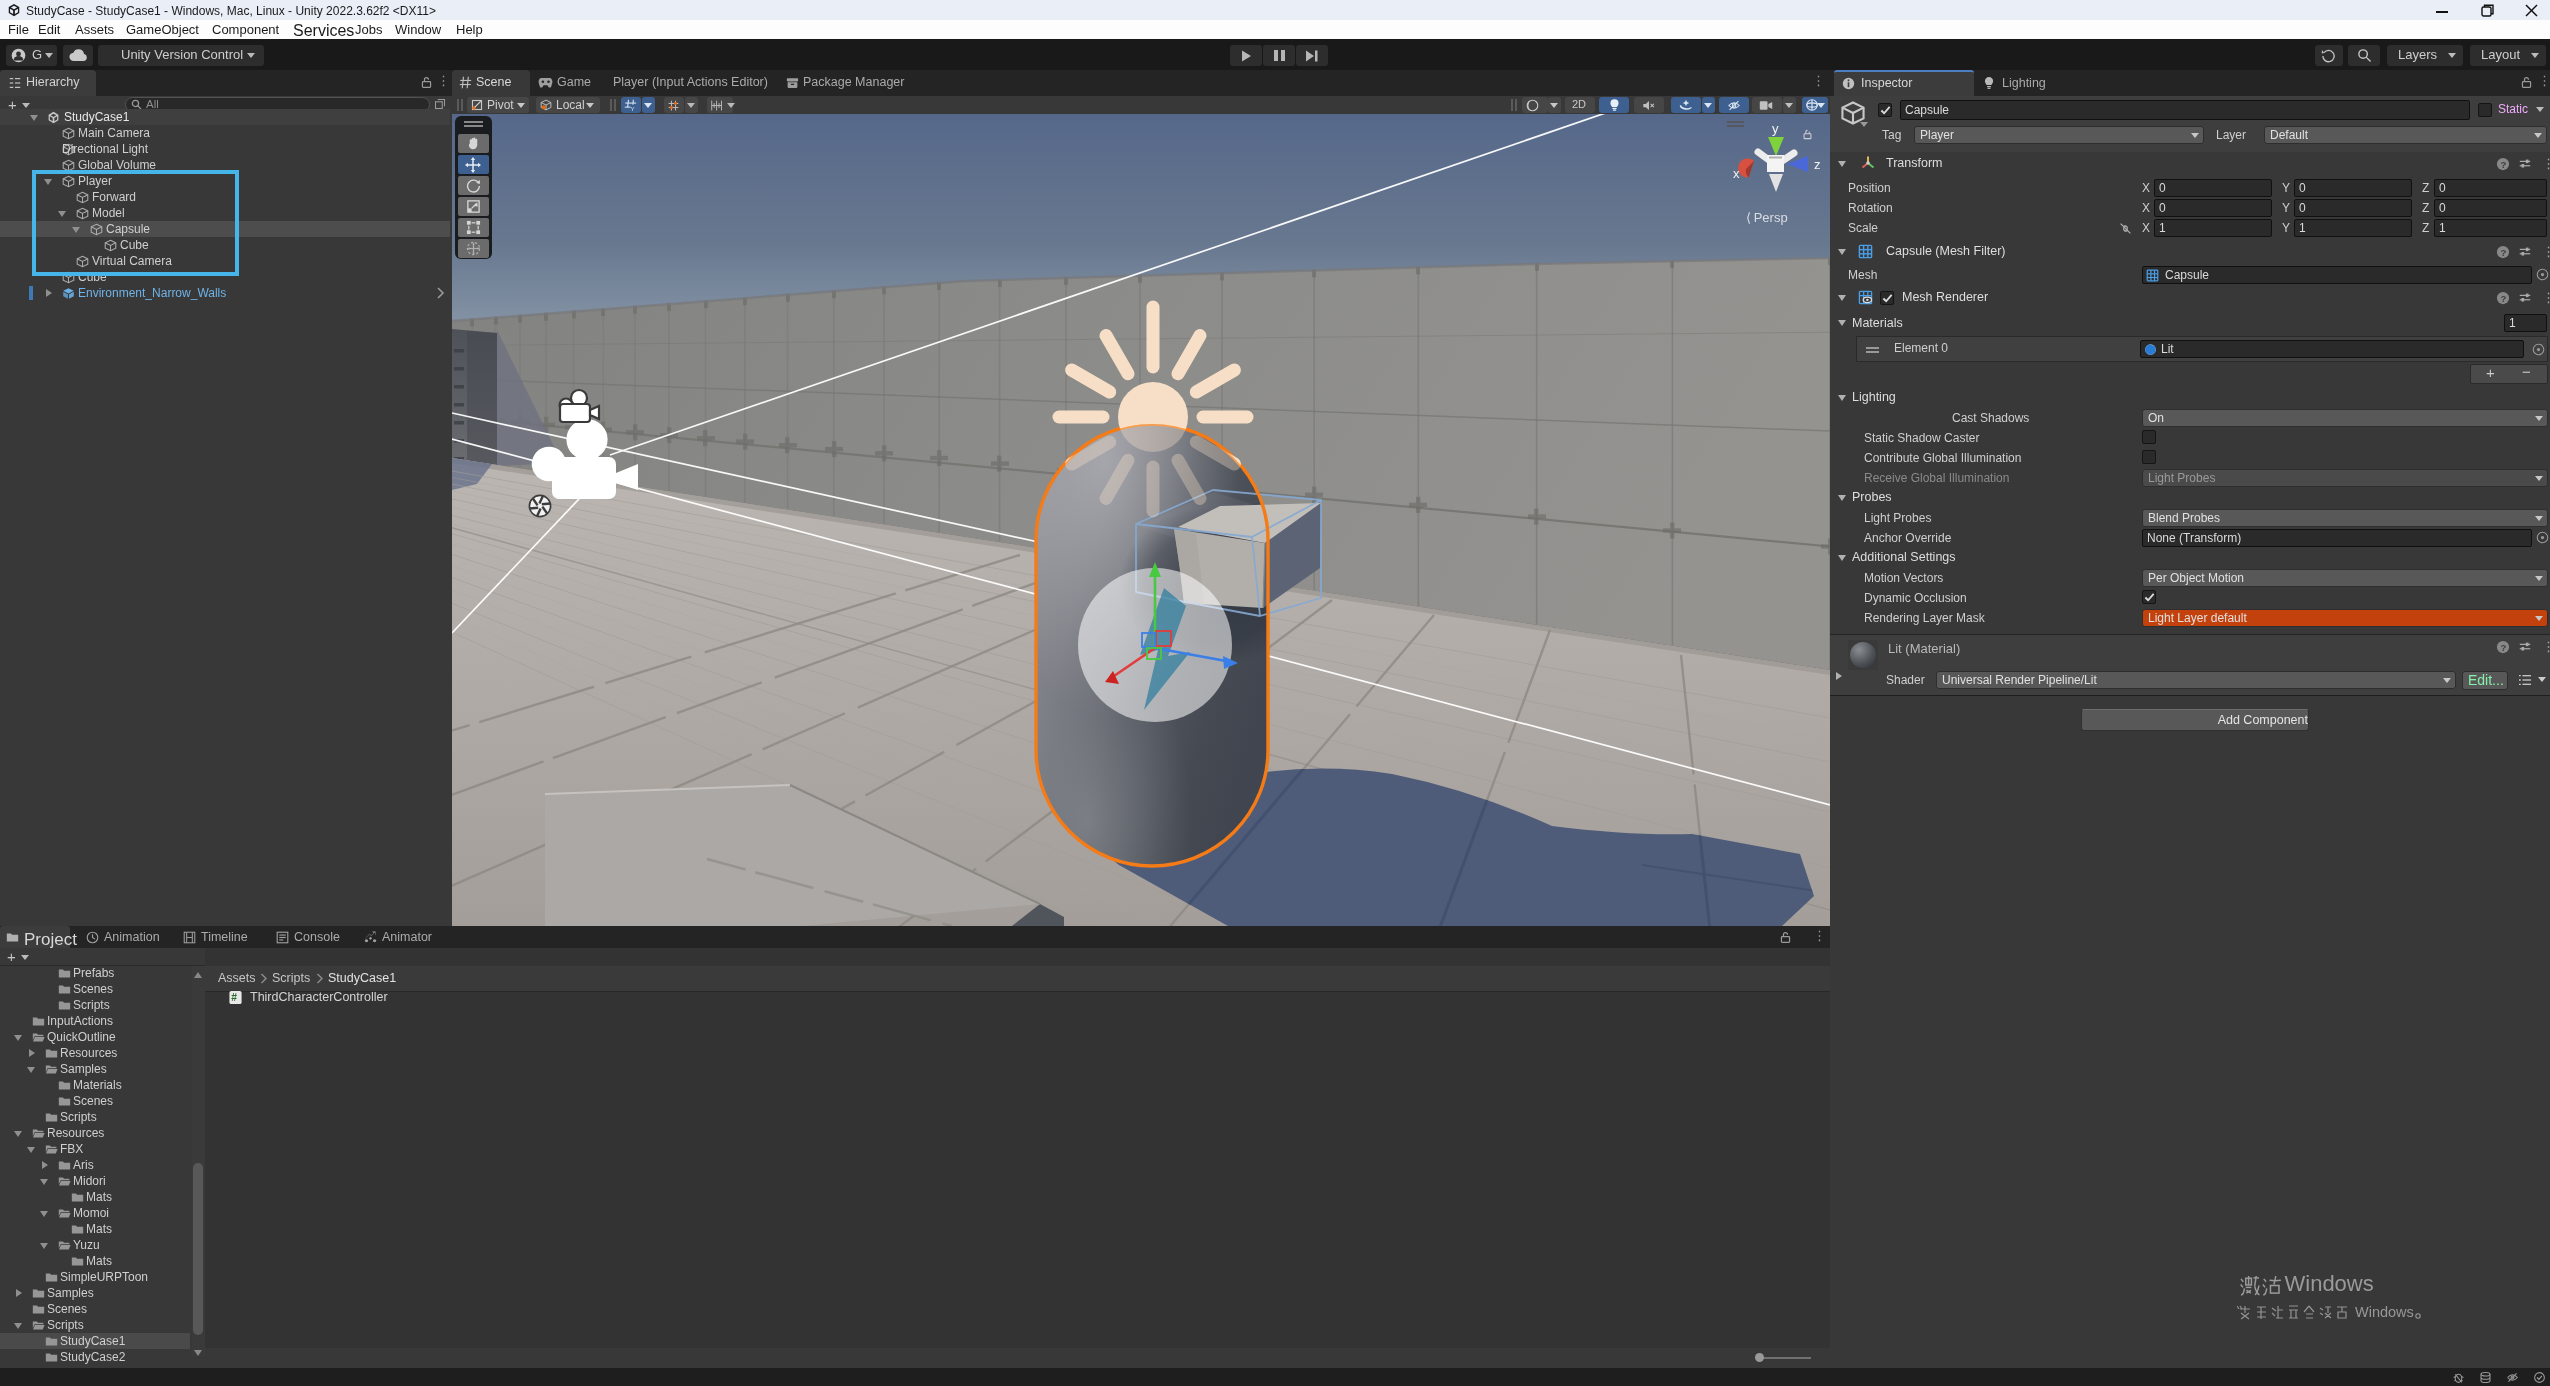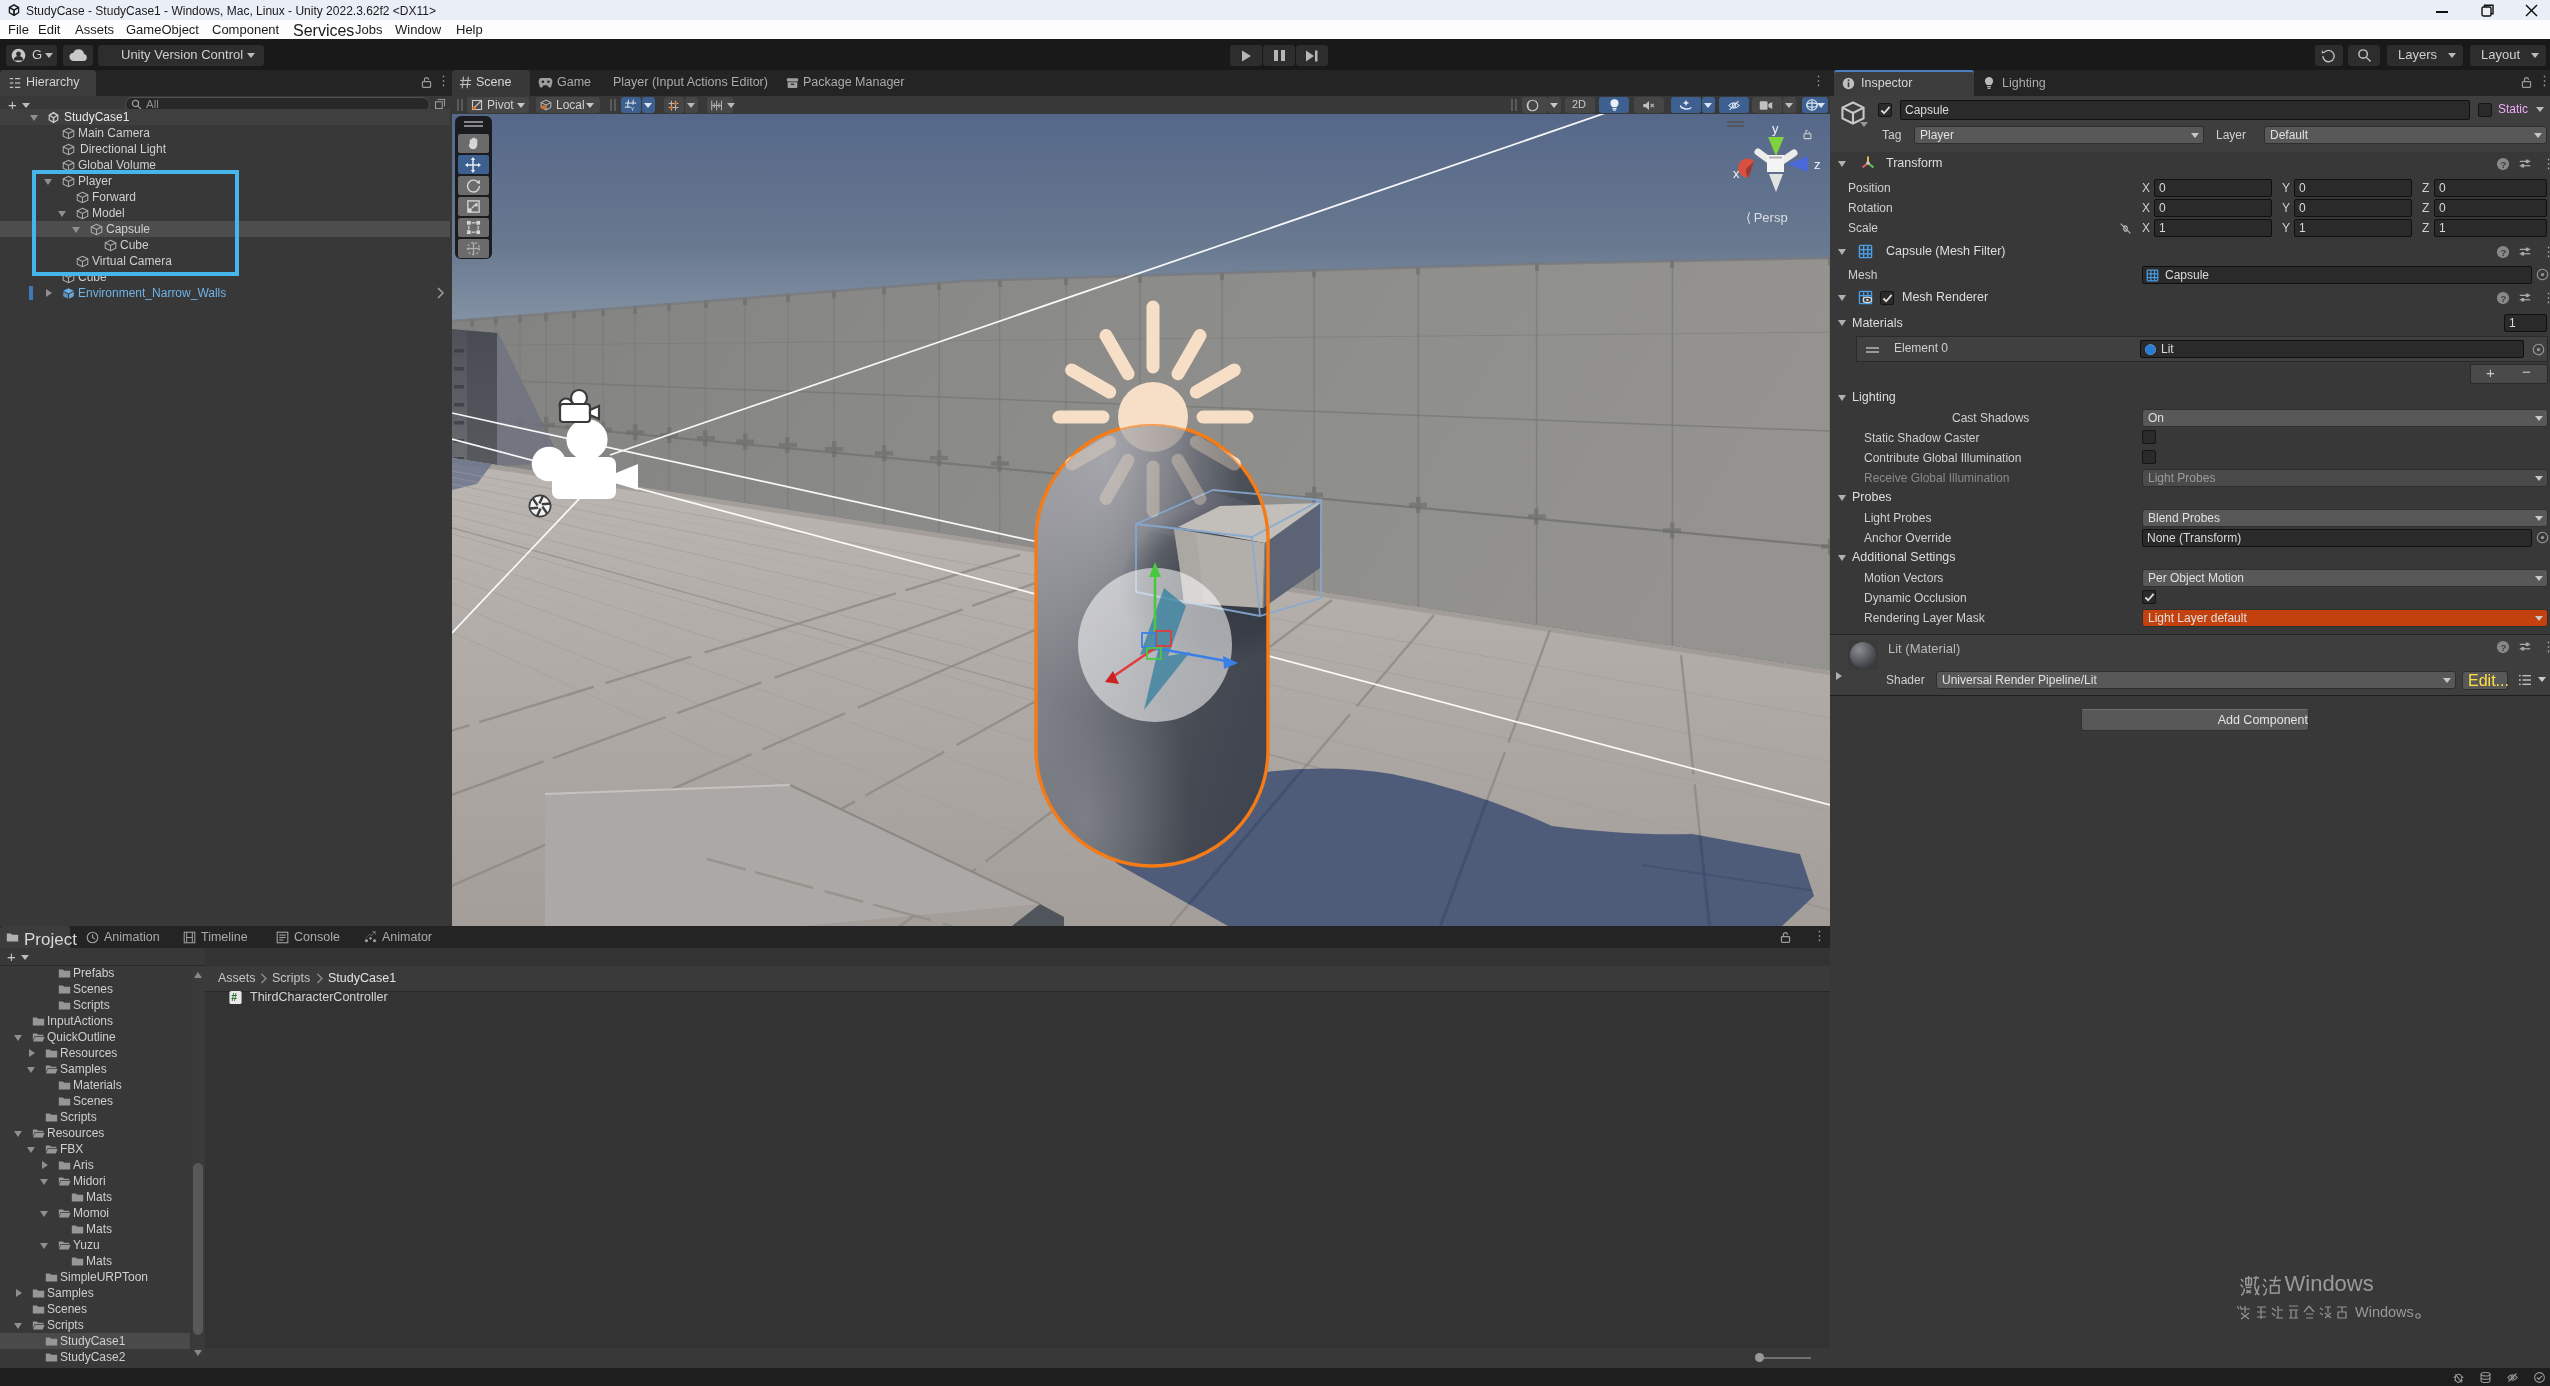--- a/index.html
+++ b/index.html
@@ -149,21 +149,21 @@
     </g>
   </svg>
 <div class="row" style="left:78px;top:125px">Main Camera</div>
 <svg class="abs" style="left:62px;top:143px" width="13" height="13" viewBox="0 0 16 16">
     <g fill="none" stroke="#adadad" stroke-width="1.3">
       <polygon points="8,1.5 14.5,4.7 14.5,11.3 8,14.5 1.5,11.3 1.5,4.7"></polygon>
       <polyline points="1.5,4.7 8,8 14.5,4.7"></polyline>
       <line x1="8" y1="8" x2="8" y2="14.5"></line>
     </g>
   </svg>
-<div class="row" style="left:80px;top:141px">Directional Light</div>
+<div class="row" style="left:62px;top:141px">Directional Light</div>
 <svg class="abs" style="left:62px;top:159px" width="13" height="13" viewBox="0 0 16 16">
     <g fill="none" stroke="#adadad" stroke-width="1.3">
       <polygon points="8,1.5 14.5,4.7 14.5,11.3 8,14.5 1.5,11.3 1.5,4.7"></polygon>
       <polyline points="1.5,4.7 8,8 14.5,4.7"></polyline>
       <line x1="8" y1="8" x2="8" y2="14.5"></line>
     </g>
   </svg>
 <div class="row" style="left:78px;top:157px">Global Volume</div>
 <div class="tri" style="left:44px;top:178.5px;border-top-color:#8f8f8f"></div>
 <svg class="abs" style="left:62px;top:175px" width="13" height="13" viewBox="0 0 16 16">
@@ -1031,21 +1031,21 @@
       <line x1="2" y1="10" x2="14" y2="10"></line>
     </g>
     <rect x="9" y="3" width="3" height="4" fill="#aaa"></rect>
     <rect x="4" y="8" width="3" height="4" fill="#aaa"></rect>
   </svg>
 <div class="r" style="left:2542px;top:639px;font-size:13px;color:#aaa">⋮</div>
 <div class="trir" style="left:1836px;top:672px;border-left-color:#b0b0b0"></div>
 <div class="r" style="left:1886px;top:673px;font-size:12px;color:#cfcfcf">Shader</div>
 <div class="pop" style="left:1936px;top:671px;width:520px">Universal Render Pipeline/Lit</div>
 <div class="abs" style="left:2462px;top:671px;width:46px;height:19px;background:#585858;border:1px solid #2e2e2e;border-radius:3px"></div>
-<div class="r" style="left:2468px;top:672px;font-size:16px;color:#fde047">Edit...</div>
+<div class="r" style="left:2468px;top:672px;font-size:14px;color:#86efac">Edit...</div>
 <svg class="abs" style="left:2518px;top:674px" width="14" height="12" viewBox="0 0 16 14">
     <g stroke="#ccc" stroke-width="1.5">
       <line x1="5" y1="2" x2="15" y2="2"></line>
       <line x1="5" y1="7" x2="15" y2="7"></line>
       <line x1="5" y1="12" x2="15" y2="12"></line>
       <line x1="1" y1="2" x2="3" y2="2"></line>
       <line x1="1" y1="7" x2="3" y2="7"></line>
       <line x1="1" y1="12" x2="3" y2="12"></line>
     </g>
   </svg>

